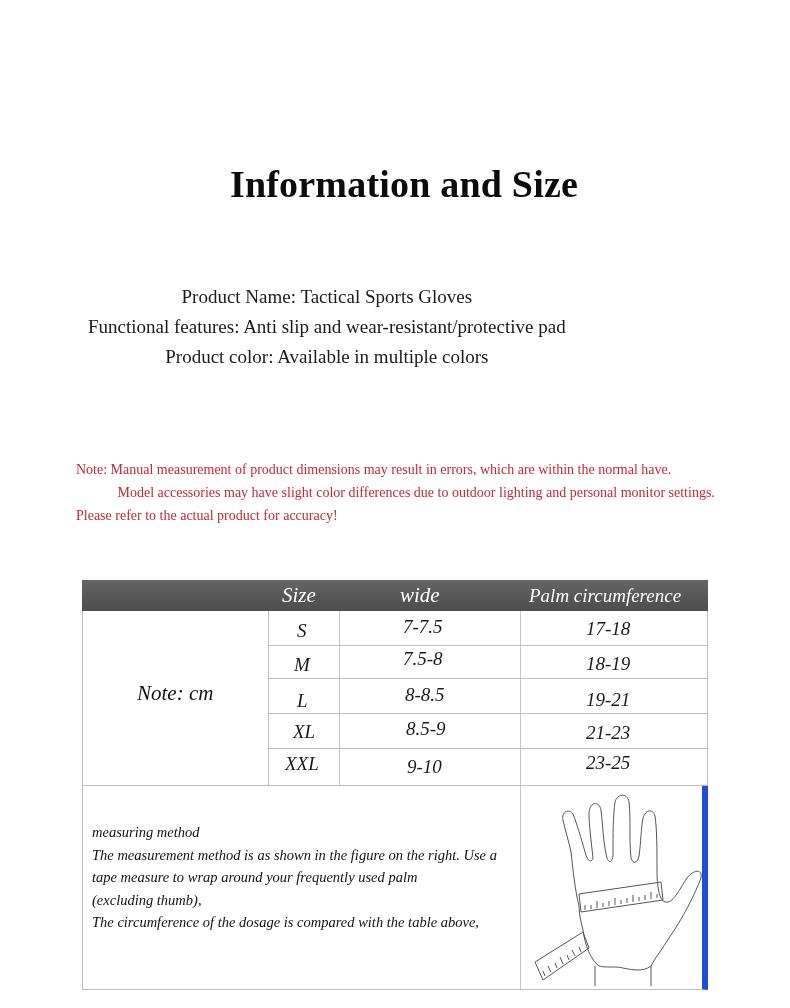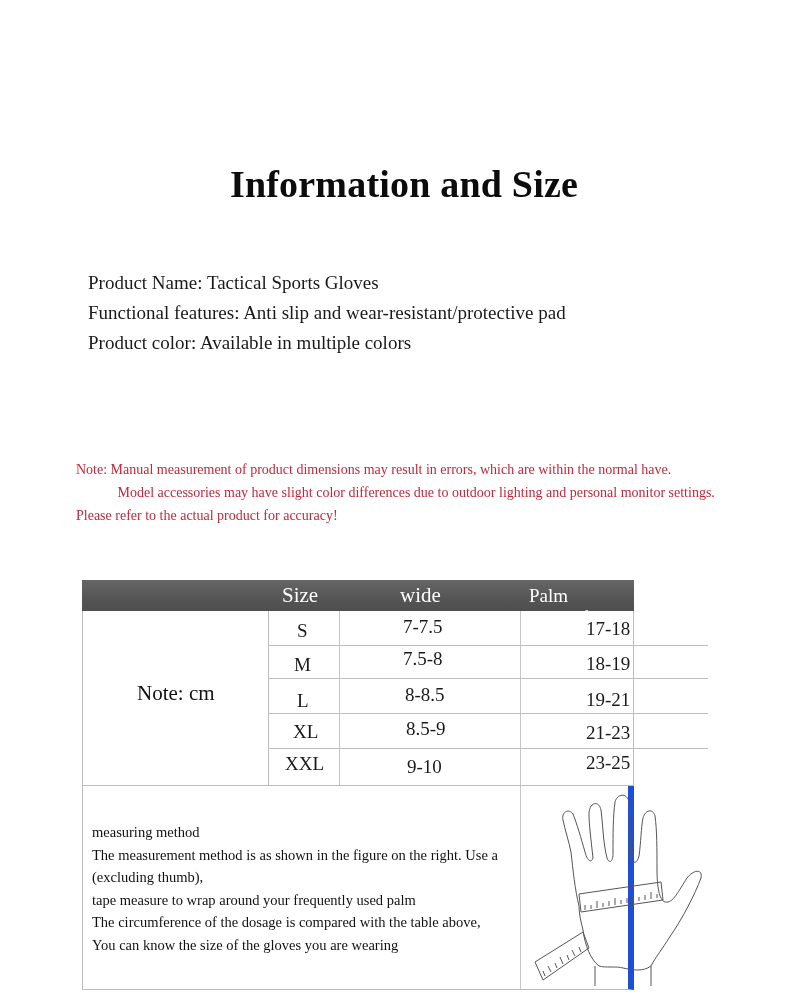--- a/index.html
+++ b/index.html
@@ -5,26 +5,26 @@
     html, body { margin: 0; padding: 0; }
     body {
       width: 790px; height: 1008px; background: #ffffff; position: relative;
       font-family: "Liberation Serif", "DejaVu Serif", serif; color: #111;
       overflow: hidden;
     }
     .title {
       position: absolute; top: 162px; left: 0; width: 808px; text-align: center;
       font-size: 38px; font-weight: bold; color: #0c0c0c; letter-spacing: 0.2px;
     }
-    .info { position: absolute; left: 88px; top: 268px; }
+    .info { position: absolute; left: 88px; top: 282px; text-align: center; }
     .info div { font-size: 19px; line-height: 30px; color: #1a1a1a; white-space: nowrap; }
     .note { position: absolute; left: 76px; top: 458px; }
     .note div { font-size: 14px; line-height: 23px; color: #c0283a; white-space: nowrap; }
 
-    .table-wrap { position: absolute; left: 82px; top: 580px; width: 552px; }
+    .table-wrap { position: absolute; left: 82px; top: 580px; width: 626px; font-style: italic; }
     .thead {
       position: relative; height: 31px; background: linear-gradient(#666 0%, #555 60%, #4e4e4e 100%);
       color: #fff;
     }
     .thead span { position: absolute; top: 3px; font-size: 21px; }
     .thead .h-size { left: 200px; width: 40px; }
     .thead .h-wide { left: 318px; }
     .thead .h-palm { left: 447px; top: 5px; font-size: 19px; }
 
     .tbody {
@@ -98,24 +98,23 @@
 
     <div class="cell" style="left:202px;top:142px">XXL</div>
     <div class="cell" style="left:324px;top:145px">9-10</div>
     <div class="cell" style="left:503px;top:141px">23-25</div>
   </div>
 
   <div class="method">
     <div class="method-text">
       <div>measuring method</div>
       <div>The measurement method is as shown in the figure on the right. Use a</div>
+      <div>tape measure to wrap around your frequently used palm</div>
       <div>(excluding thumb),</div>
-      <div>tape measure to wrap around your frequently used palm</div>
       <div>The circumference of the dosage is compared with the table above,</div>
-      <div>You can know the size of the gloves you are wearing</div>
     </div>
     <div class="method-divider"></div>
     <svg class="hand" viewBox="0 0 186 196" fill="none" stroke="#555" stroke-width="1">
 
       <path d="M56 116 C52 100 50 80 48 62 C46 52 42 40 40 30 C38 22 46 18 50 24 C54 34 58 48 62 62 C64 70 68 74 70 68
                C68 50 66 34 66 24 C66 12 76 10 78 20 C80 36 80 52 84 68 C86 74 90 72 90 64 C90 44 90 26 92 12
                C94 4 104 2 106 12 C108 30 106 52 108 68 C110 74 114 74 116 66 C118 52 118 38 120 28 C122 20 130 18 132 26
                C134 40 134 60 134 80 C134 96 136 110 142 112 C150 114 156 100 164 88 C170 80 180 78 178 88
                C172 104 160 128 146 148 C140 158 132 168 128 176 C120 182 110 180 100 178 C94 176 82 178 76 176
                C68 170 62 156 60 140 C58 132 56 124 56 116 Z"></path>

